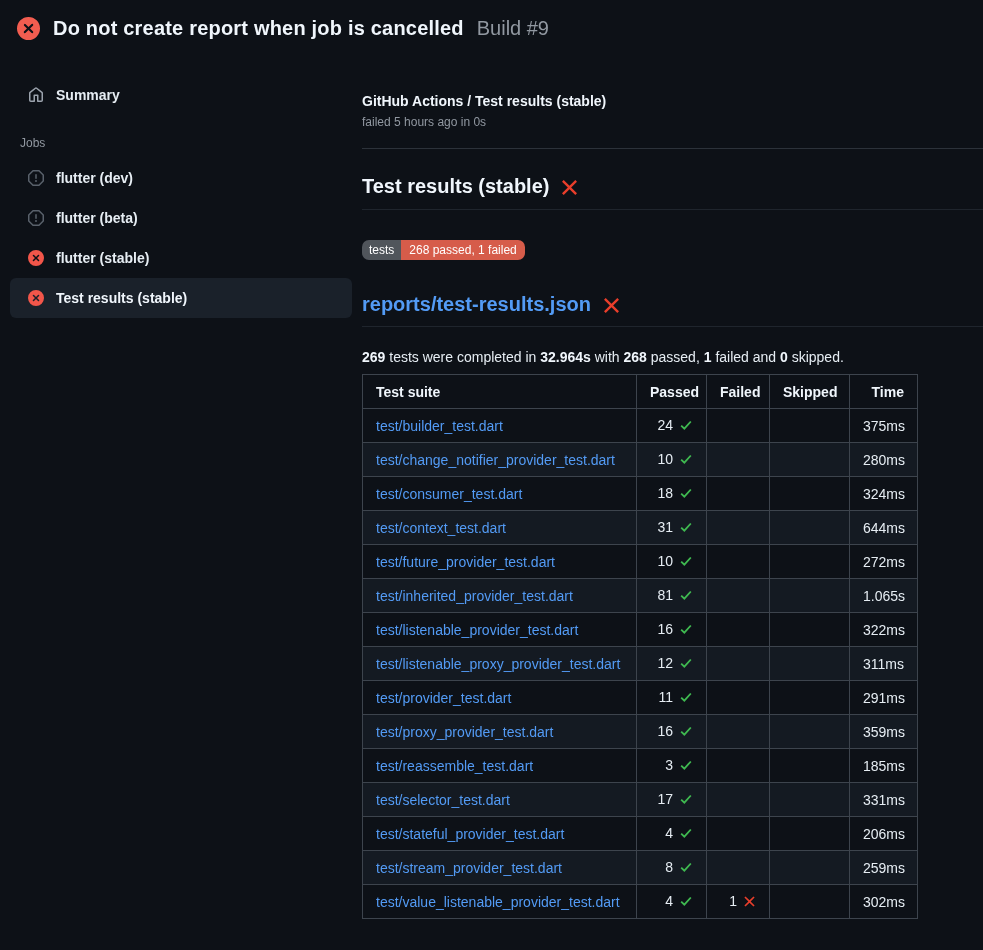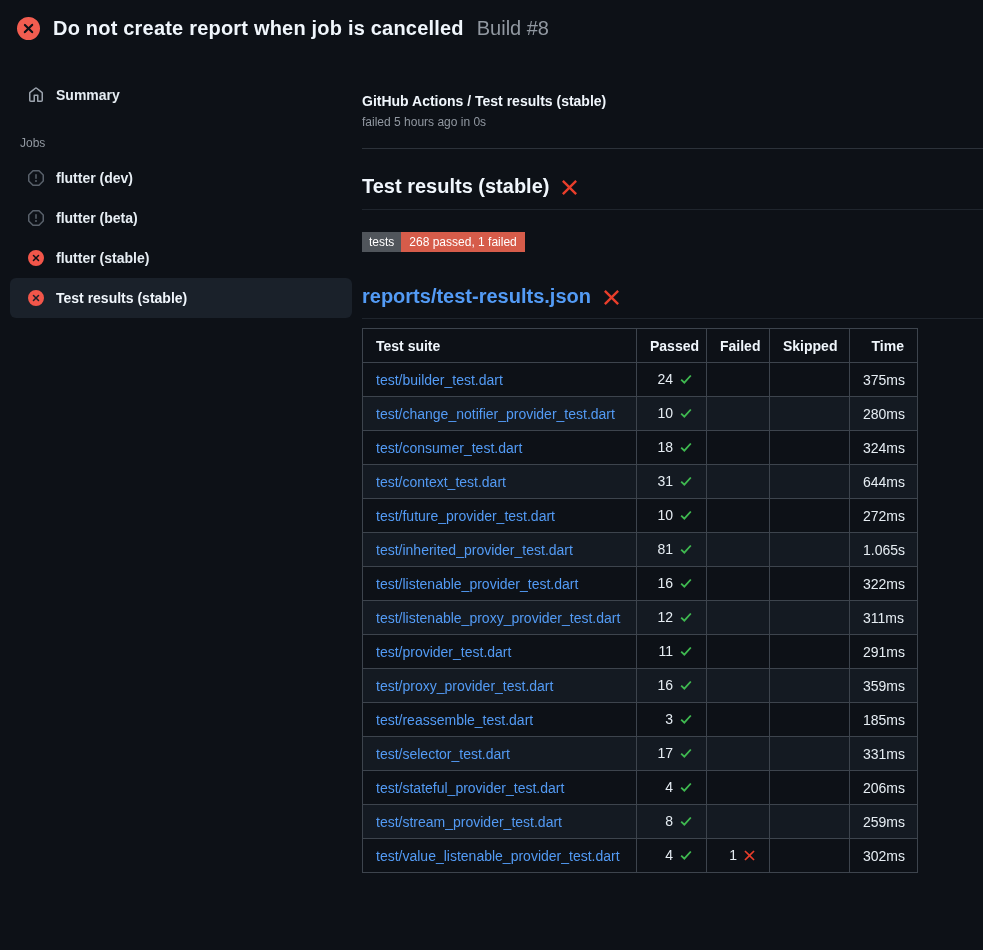--- a/index.html
+++ b/index.html
@@ -46,21 +46,21 @@
   .status-line { margin-top: 6px; font-size: 12px; color: #9198a1; }
 
   .report-title {
     margin-top: 26px; display: flex; align-items: center; gap: 11px;
     font-size: 20px; font-weight: 600; color: #f0f6fc;
     padding-bottom: 11px; border-bottom: 1px solid #1f252d;
   }
   .x-emoji { width: 19px; height: 19px; color: #e93e2b; flex-shrink: 0; margin-top: 2px; }
 
   .badge {
-    display: inline-flex; margin-top: 22px; border-radius: 0; overflow: hidden;
+    display: inline-flex; margin-top: 30px; border-radius: 7px; overflow: hidden;
     font-size: 12px; line-height: 20px; color: #ffffff; cursor: default;
   }
   .badge-label { background: #50555b; padding: 0 7px; }
   .badge-value { background: #d65c4a; padding: 0 8px; }
 
   .file-title {
     margin-top: 33px; display: flex; align-items: center; gap: 11px;
     font-size: 20px; font-weight: 600;
     padding-bottom: 10px; border-bottom: 1px solid #1f252d;
   }
@@ -94,21 +94,21 @@
 </head>
 <body>
 
 <div class="app-header">
   <span class="status-icon">
     <svg viewBox="0 0 16 16" width="23" height="23">
         <path fill="currentColor" d="M2.343 13.657A8 8 0 1 1 13.657 2.343 8 8 0 0 1 2.343 13.657ZM6.03 4.97a.751.751 0 0 0-1.042.018.751.751 0 0 0-.018 1.042L6.94 8 4.97 9.97a.749.749 0 0 0 .326 1.275.749.749 0 0 0 .734-.215L8 9.06l1.97 1.97a.749.749 0 0 0 1.275-.326.749.749 0 0 0-.215-.734L9.06 8l1.97-1.97a.749.749 0 0 0-.326-1.275.749.749 0 0 0-.734.215L8 6.94 6.03 4.97Z"></path>
       </svg>
   </span>
   <span class="run-title">Do not create report when job is cancelled</span>
-  <span class="run-build">Build #8</span>
+  <span class="run-build">Build #9</span>
 </div>
 
 <div class="layout">
 
   <div class="sidebar">
     <div class="side-item">
       <span class="item-icon icon-muted">
         <svg viewBox="0 0 16 16" width="16" height="16">
             <path fill="currentColor" d="M6.906.664a1.749 1.749 0 0 1 2.187 0l5.25 4.2c.415.332.657.835.657 1.367v7.019A1.75 1.75 0 0 1 13.25 15h-3.5a.75.75 0 0 1-.75-.75V9H7v5.25a.75.75 0 0 1-.75.75h-3.5A1.75 1.75 0 0 1 1 13.25V6.23c0-.531.242-1.034.657-1.366l5.25-4.2Zm1.25 1.171a.25.25 0 0 0-.312 0l-5.25 4.2a.25.25 0 0 0-.094.196v7.019c0 .138.112.25.25.25H5.5V8.25a.75.75 0 0 1 .75-.75h3.5a.75.75 0 0 1 .75.75v5.25h2.75a.25.25 0 0 0 .25-.25V6.23a.25.25 0 0 0-.094-.195l-5.25-4.2Z"></path>
           </svg>
@@ -177,20 +177,21 @@
 
     <div class="file-title">
       <a href="#">reports/test-results.json</a>
       <span class="x-emoji">
         <svg viewBox="0 0 16 16" width="19" height="19">
             <path fill="currentColor" d="M3.1 1.7 8 6.6l4.9-4.9 1.4 1.4L9.4 8l4.9 4.9-1.4 1.4L8 9.4l-4.9 4.9-1.4-1.4L6.6 8 1.7 3.1Z"></path>
           </svg>
       </span>
     </div>
 
+    <p class="summary-text"><b>269</b><span> tests were completed in </span><b>32.964s</b><span> with </span><b>268</b><span> passed, </span><b>1</b><span> failed and </span><b>0</b><span> skipped.</span></p>
 
     <table class="results">
       <colgroup>
         <col class="c-suite">
           <col class="c-passed">
           <col class="c-failed">
           <col class="c-skipped">
           <col class="c-time">
       </colgroup>
       <thead>

